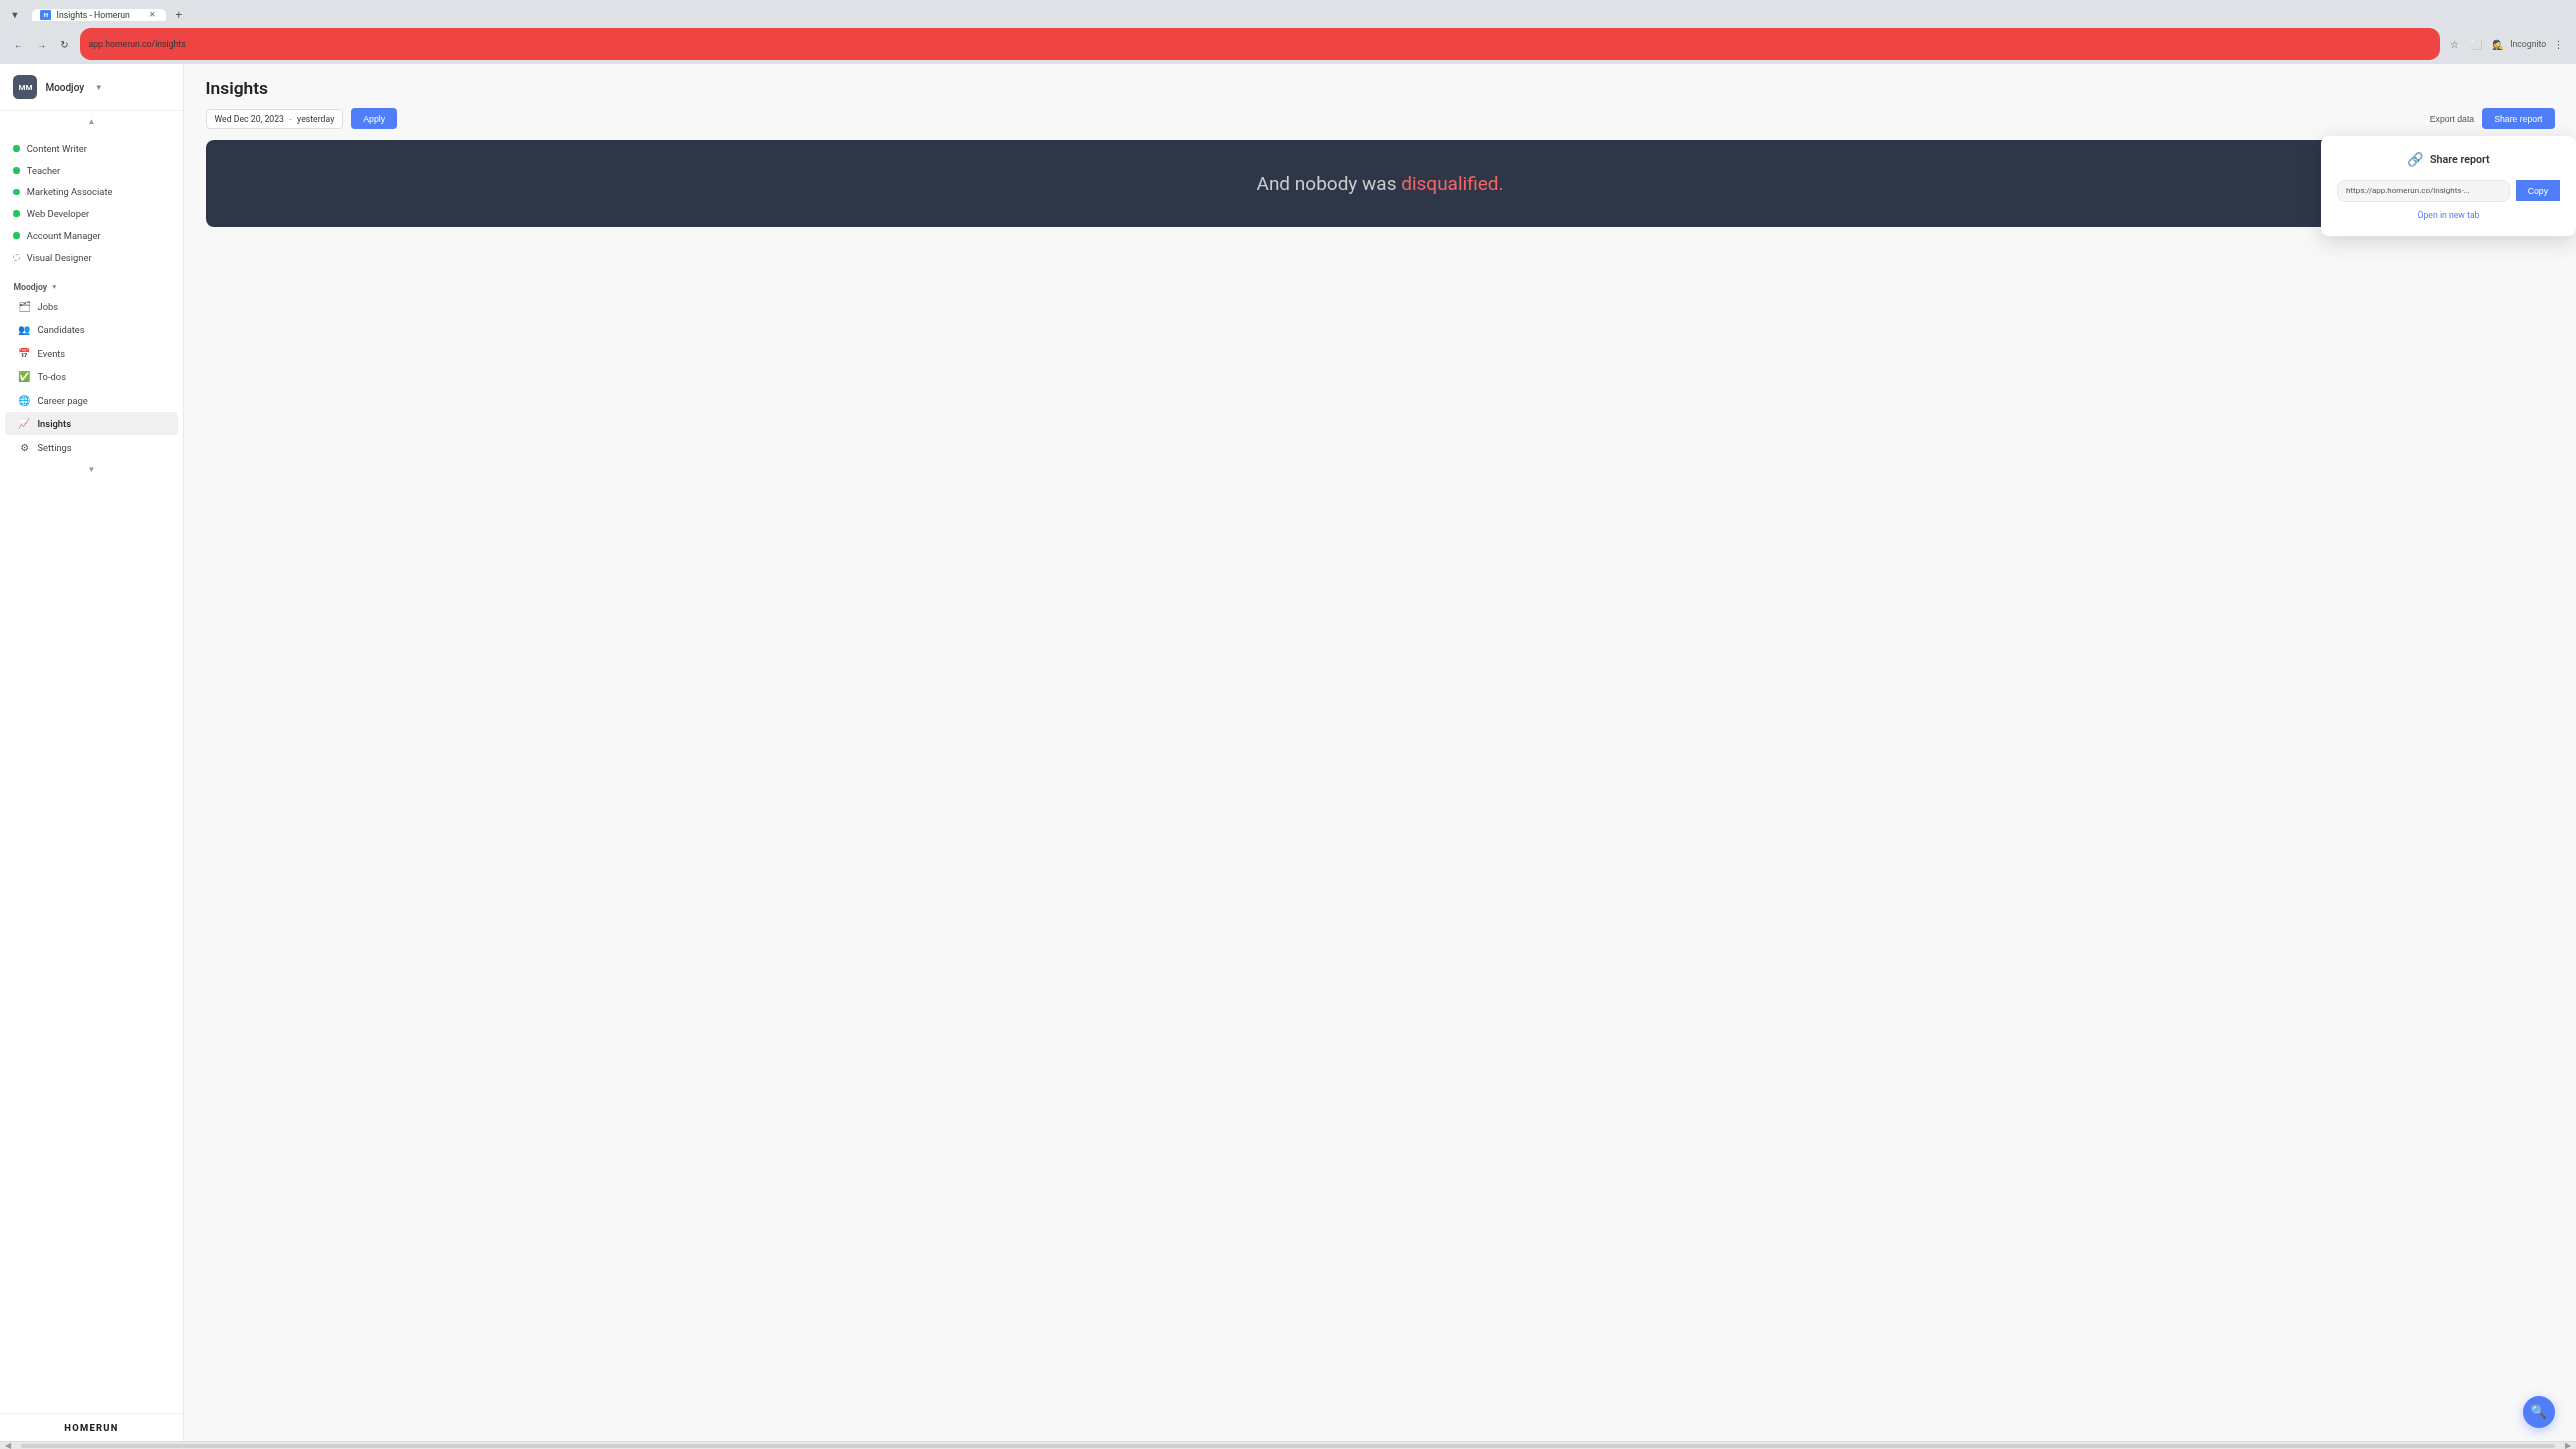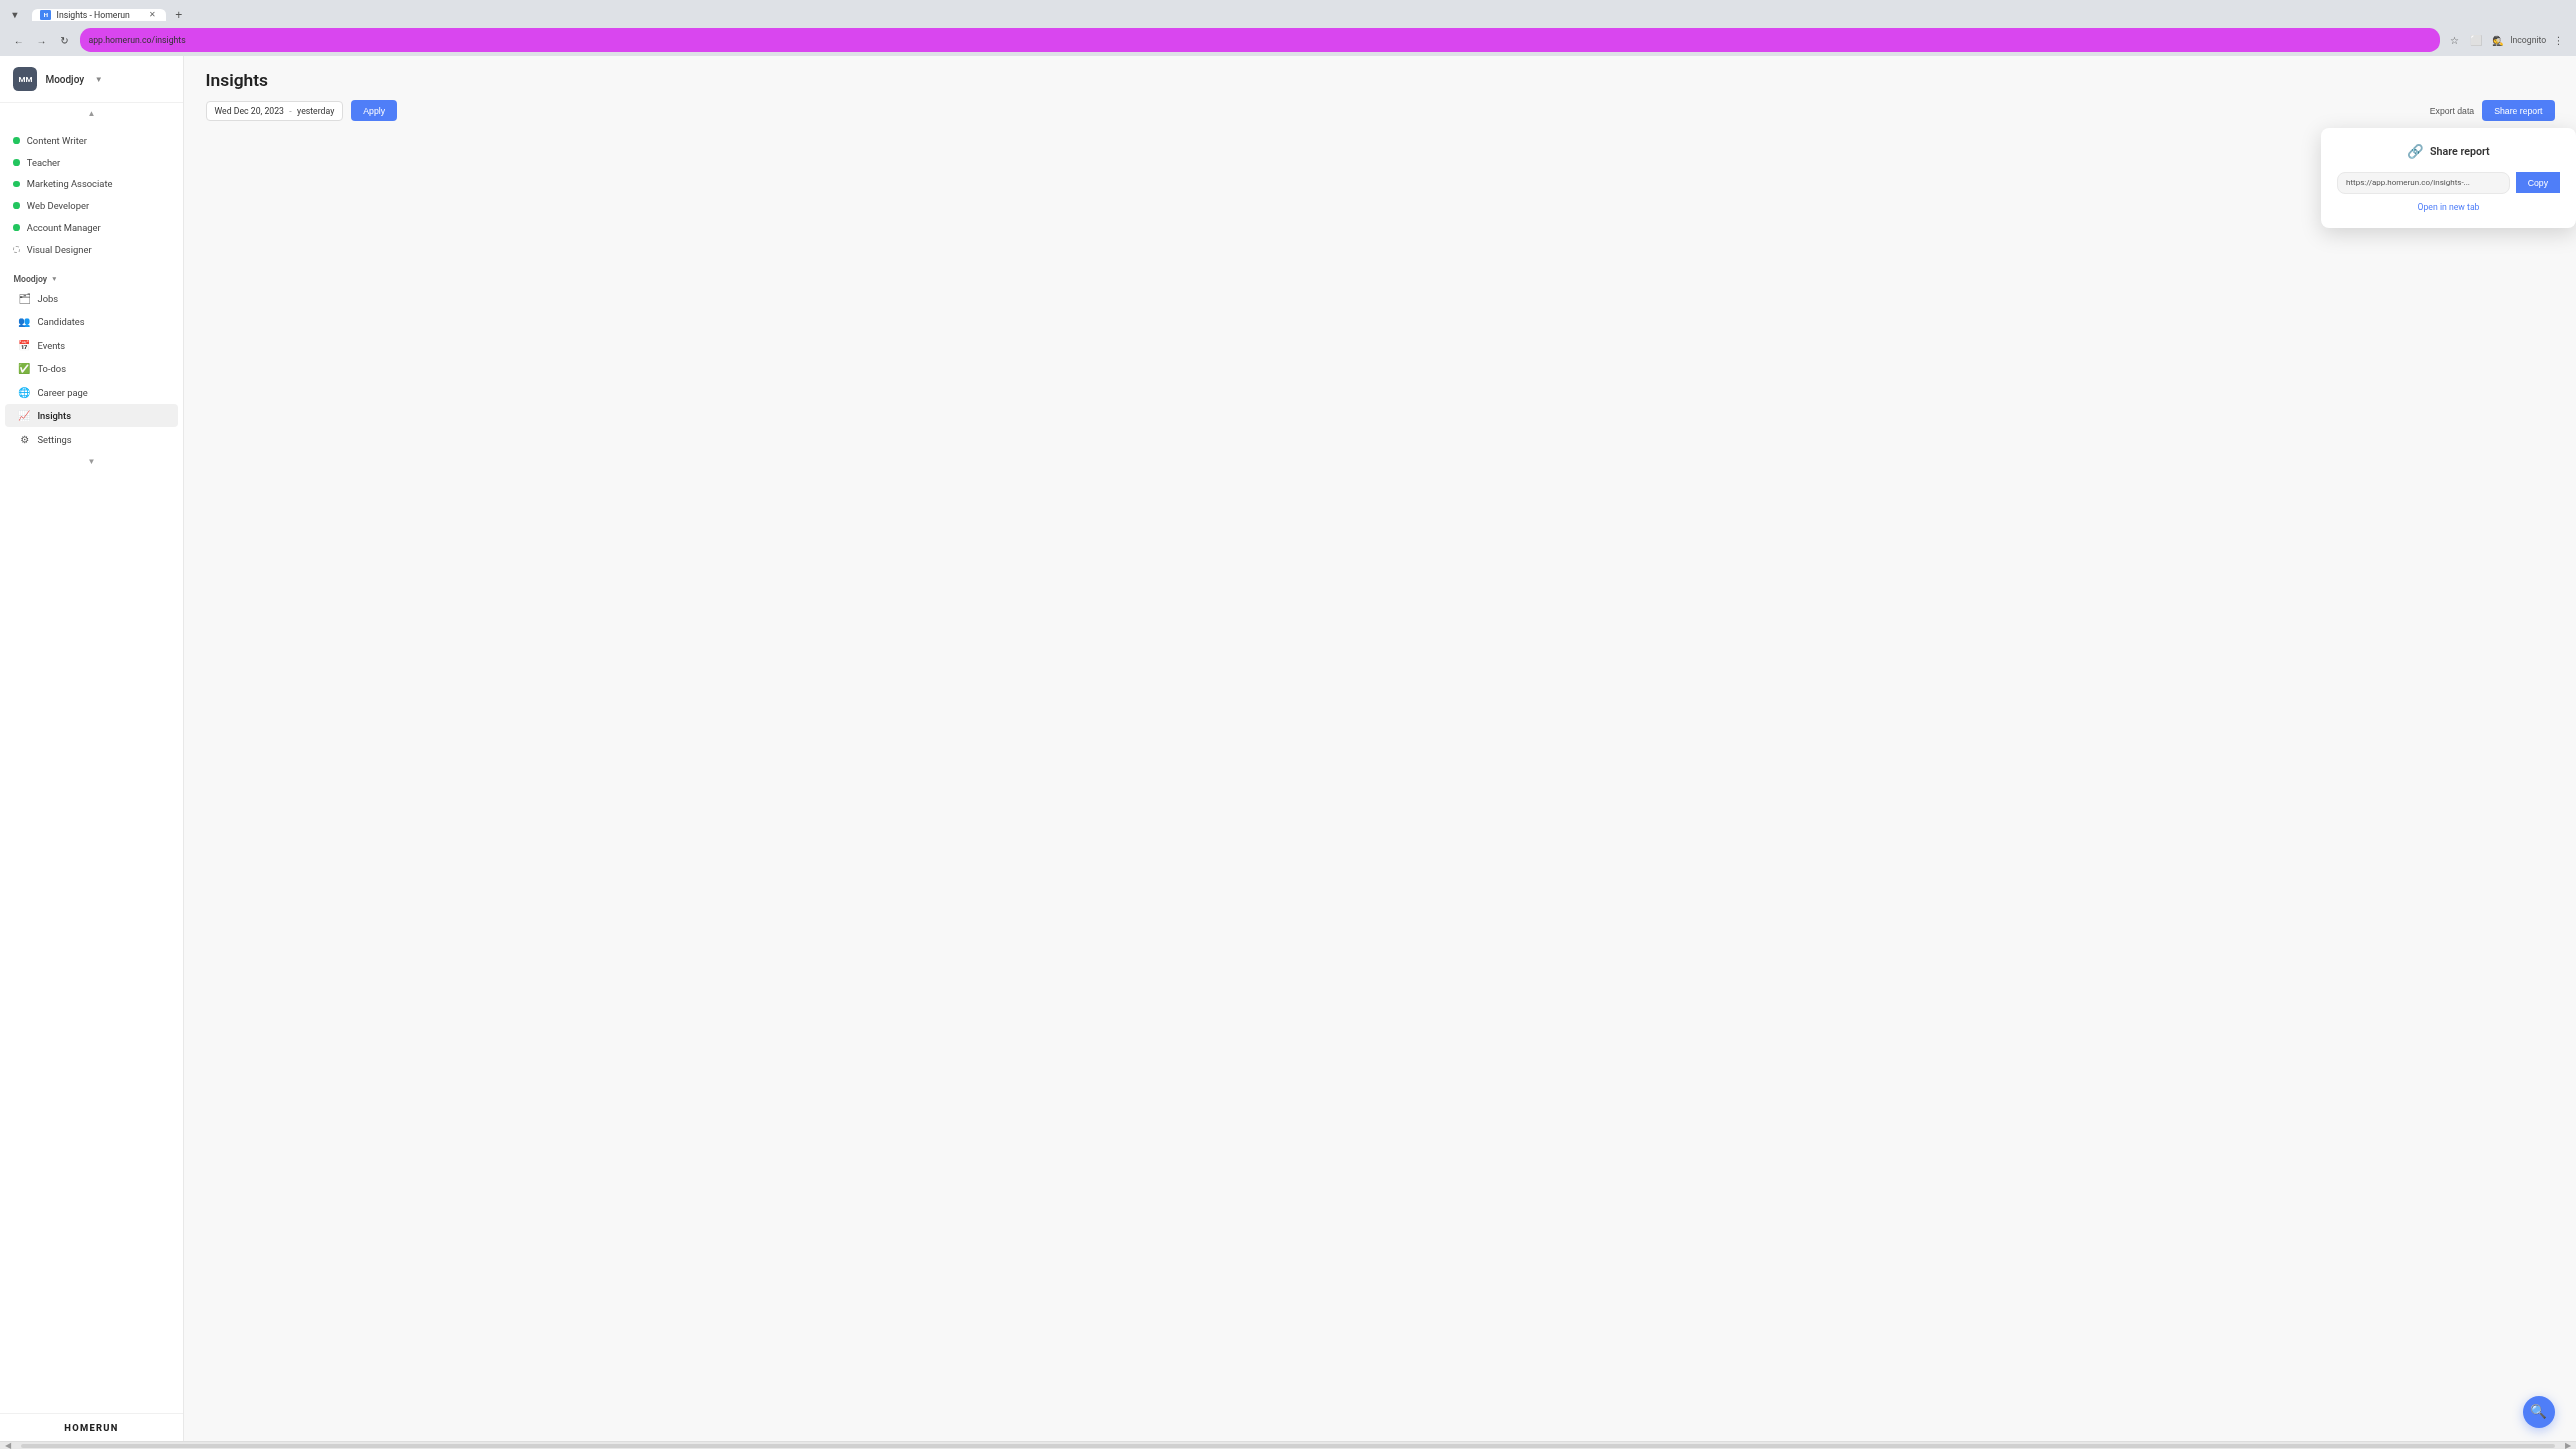--- a/index.html
+++ b/index.html
@@ -12,21 +12,21 @@
     .nav-btn { width: 19px; height: 19px; border-radius: 50%; border: none; background: transparent; cursor: pointer; display: flex; align-items: center; justify-content: center; color: #555; font-size: 9.4px; }
     .tab { display: flex; align-items: center; background: #fff; border-radius: 5.4px 5.4px 0 0; padding: 0 8px; gap: 5.4px; min-width: 134px; max-width: 161px; font-size: 8.7px; color: #333; position: relative; }
     .tab-favicon { width: 10.7px; height: 10.7px; border-radius: 1.3px; background: #4285f4; display: flex; align-items: center; justify-content: center; color: white; font-size: 6px; font-weight: bold; flex-shrink: 0; }
     .tab-title { flex: 1; white-space: nowrap; overflow: hidden; text-overflow: ellipsis; font-size: 8.7px; }
     .tab-close { width: 12px; height: 12px; border-radius: 50%; border: none; background: transparent; cursor: pointer; display: flex; align-items: center; justify-content: center; font-size: 8px; color: #666; }
     .new-tab-btn { width: 19px; height: 19px; border-radius: 50%; border: none; background: transparent; cursor: pointer; display: flex; align-items: center; justify-content: center; font-size: 12px; color: #555; }
 
     .address-bar { display: flex; align-items: center; padding: 4px 8px; gap: 5.4px; background: #dee1e6; }
     .nav-controls { display: flex; gap: 1.3px; }
     .addr-btn { width: 21.5px; height: 21.5px; border-radius: 50%; border: none; background: transparent; cursor: pointer; display: flex; align-items: center; justify-content: center; color: #444; font-size: 10px; }
-    .address-text { display: flex; align-items: center; height: 24px; border-radius: 10.7px; background: #d946ef; padding: 0 8px; font-size: 8.7px; color: #333; flex: 1; }
+    .address-text { display: flex; align-items: center; height: 32px; border-radius: 10.7px; background: #ef4444; padding: 0 8px; font-size: 8.7px; color: #333; flex: 1; }
     .addr-right { display: flex; gap: 2.7px; align-items: center; }
     .addr-icon { width: 19px; height: 19px; border-radius: 50%; border: none; background: transparent; cursor: pointer; display: flex; align-items: center; justify-content: center; color: #555; font-size: 10px; }
 
     
     .app-container { display: flex; flex: 1; overflow: hidden; }
 
     
     .sidebar { width: 184px; background: #fff; border-right: 0.7px solid #e8e8e8; display: flex; flex-direction: column; overflow: hidden; flex-shrink: 0; }
     .sidebar-header { padding: 10.7px 13.4px; display: flex; align-items: center; gap: 8px; border-bottom: 0.7px solid #f0f0f0; }
     .avatar { width: 24px; height: 24px; border-radius: 5.4px; background: #4a5568; color: white; display: flex; align-items: center; justify-content: center; font-size: 8px; font-weight: 600; flex-shrink: 0; }
@@ -254,20 +254,25 @@
           <div class="share-url-input">https://app.homerun.co/insights-...</div>
           <button class="copy-btn">Copy</button>
         </div>
         <a class="open-link">Open in new tab</a>
       </div>
     </div>
 
     <div class="content-area">
 
 
+      <div class="panel-dark">
+        <p class="panel-text-dark">
+          <span>And nobody was </span><span class="highlight-orange">disqualified.</span>
+        </p>
+      </div>
     </div>
 
   </div>
 </div>
 
 <button class="fab">
   <span>🔍</span>
 </button>
 
 <div class="bottom-scrollbar">

